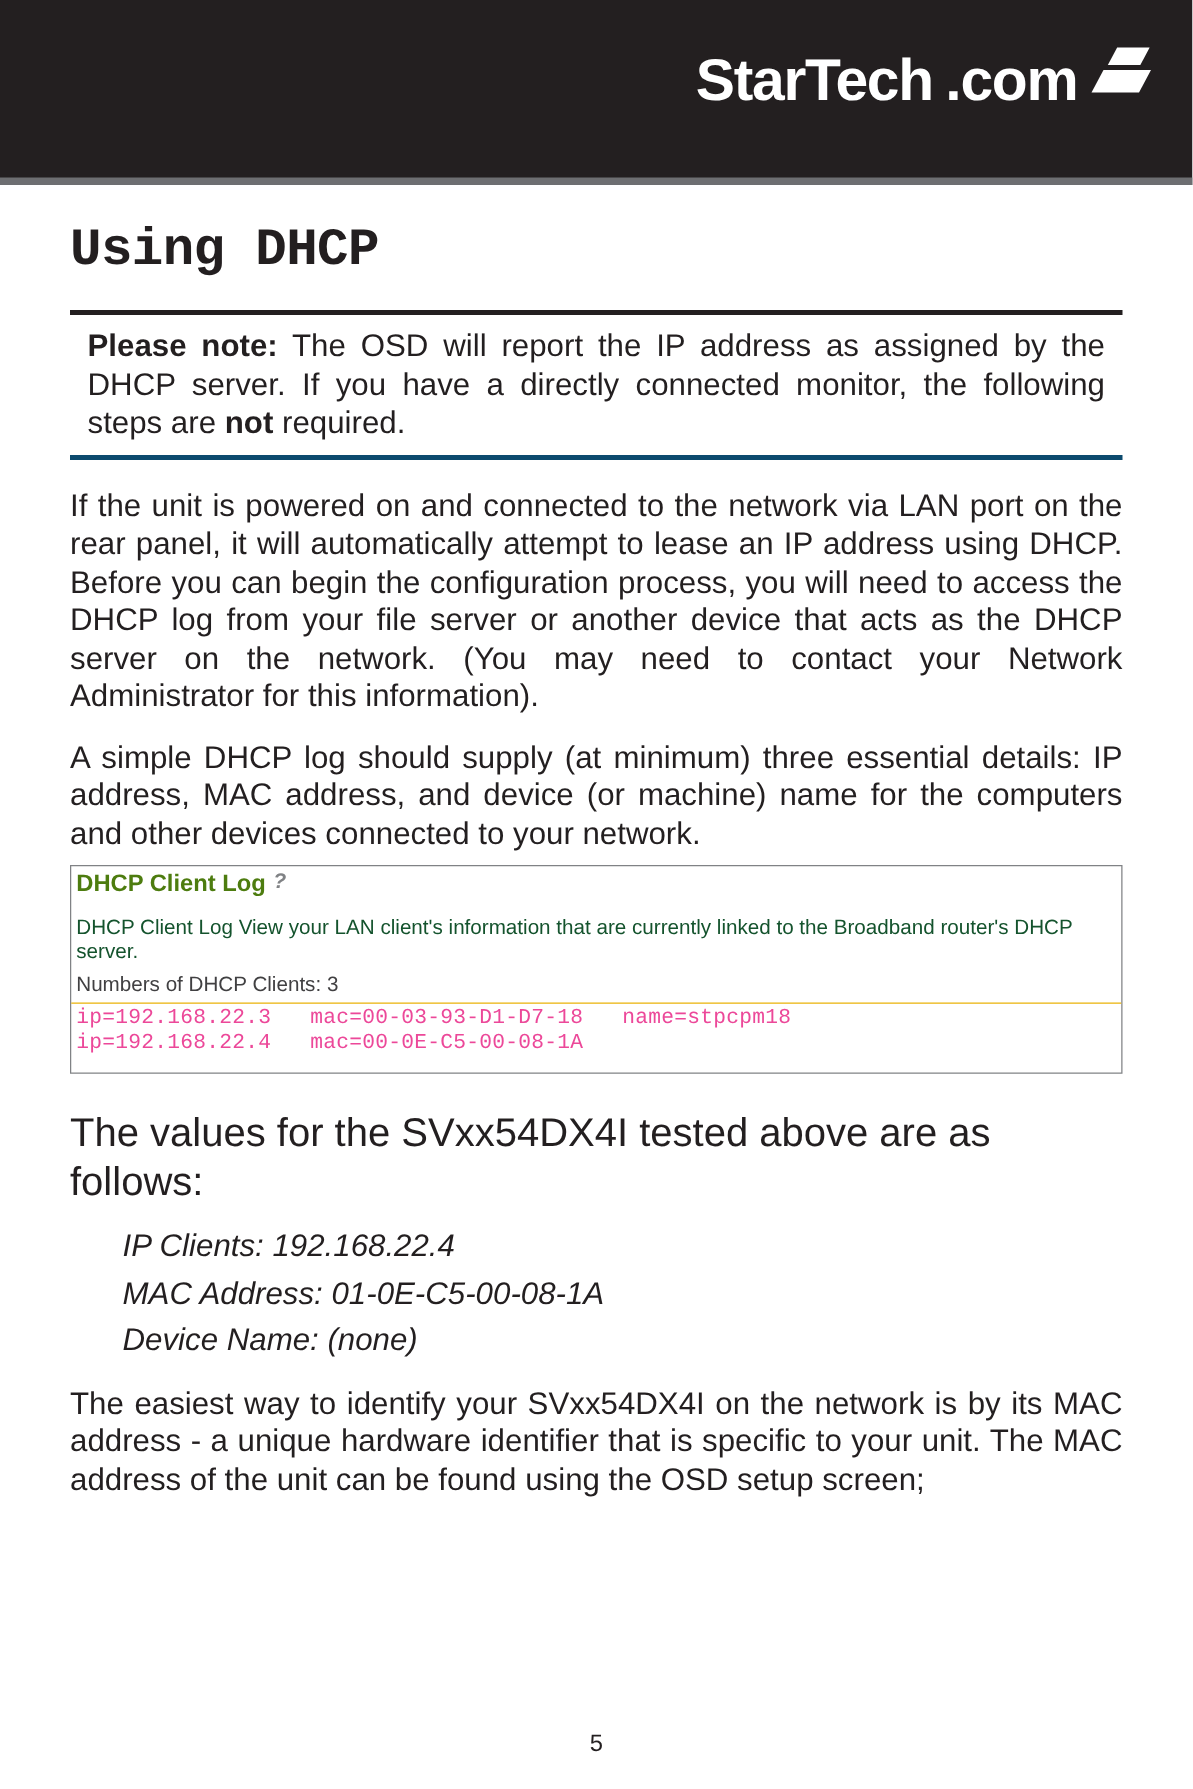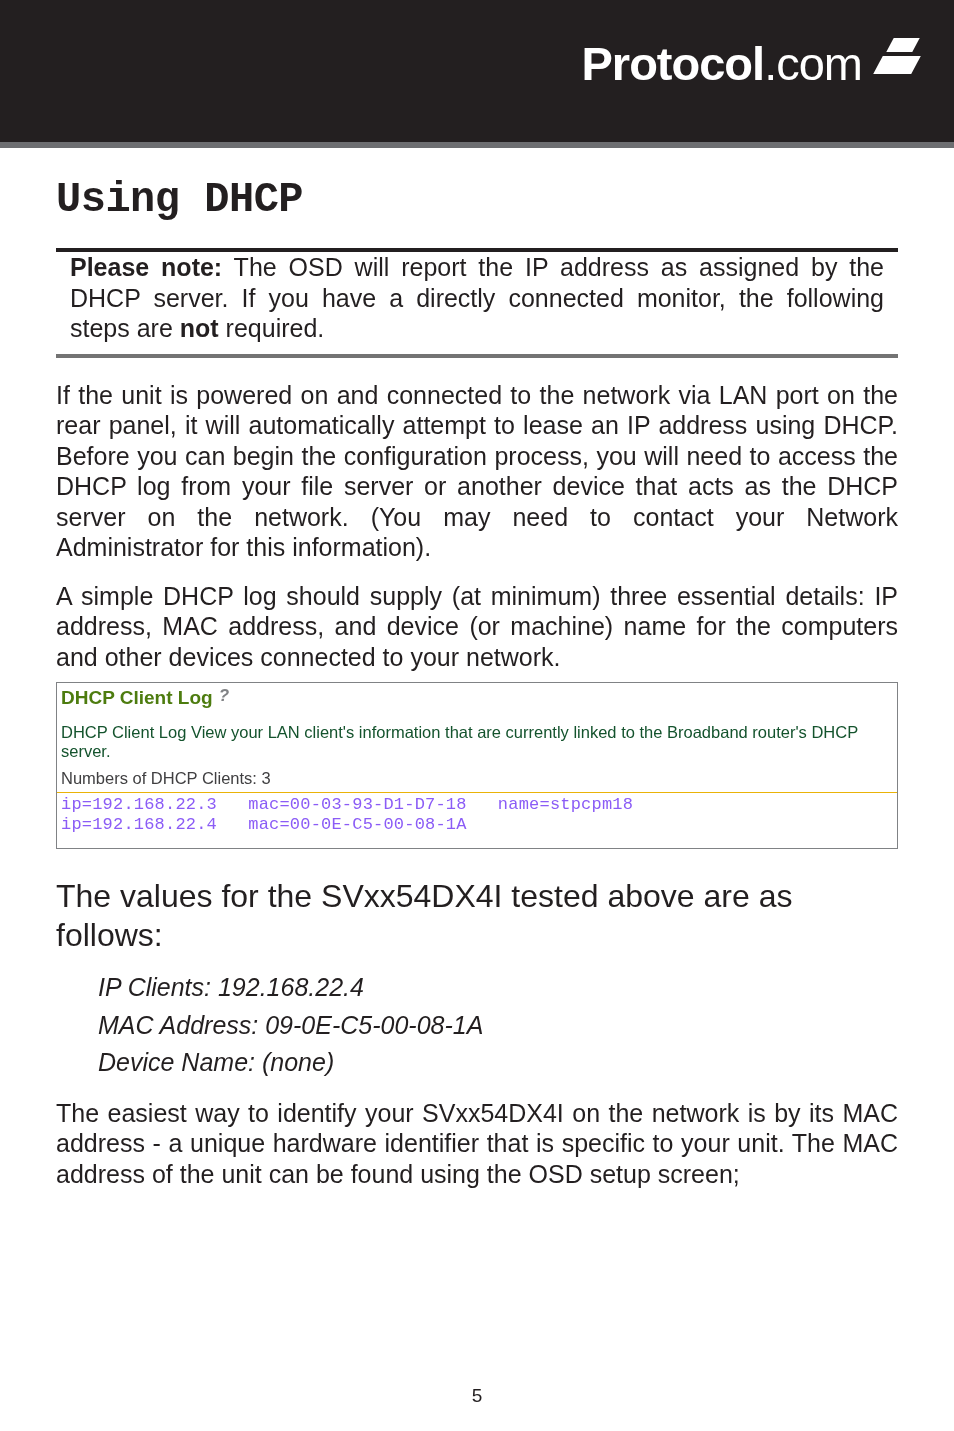--- a/index.html
+++ b/index.html
@@ -27,21 +27,21 @@
     align-items: flex-start;
   }
   .brand-text {
     font-family: Arial, Helvetica, sans-serif;
     font-weight: 700;
     color: #fff;
     font-size: 47px;
     letter-spacing: -1px;
     line-height: 1;
   }
-  .brand-text .thin { font-weight: 400; }
+  .brand-text .thin { font-weight: 700; margin-left: 10px; }
   .brand-mark {
     display: inline-flex;
     flex-direction: column;
     margin-left: 6px;
     margin-top: -2px;
   }
   .brand-mark .paral {
     width: 38px;
     height: 18px;
     background: #fff;
@@ -79,22 +79,22 @@
   p.body {
     font-size: 25px;
     line-height: 1.22;
     margin-bottom: 18px;
     text-align: justify;
   }
   p.body.last { margin-bottom: 10px; }
 
   .note-box {
     border-top: 4px solid #231f20;
-    border-bottom: 4px solid #737373;
-    padding: 0 0 10px 0;
+    border-bottom: 4px solid #0c4a6e;
+    padding: 10px 0 10px 0;
     margin: 6px 0 22px 0;
   }
   .note-box p {
     font-size: 25px;
     line-height: 1.22;
     text-align: justify;
     padding: 0 14px;
   }
   .note-box strong { font-weight: 700; }
 
@@ -143,21 +143,21 @@
     color: #414042;
     padding: 2px 6px 4px 4px;
     border-bottom: 1px solid #eab308;
   }
   .log-rows {
     padding: 2px 4px 14px 4px;
   }
   .log-row {
     font-family: "Courier New", monospace;
     font-size: 17px;
-    color: #8b5cf6;
+    color: #ec4899;
     white-space: pre;
     line-height: 1.15;
     letter-spacing: 0.2px;
   }
 
   .after-log {
     font-size: 32px;
     line-height: 1.22;
     margin-bottom: 14px;
   }
@@ -181,21 +181,21 @@
     font-size: 19px;
     color: #231f20;
   }
 </style>
 </head>
 <body>
 
 <div class="header-band">
   <div class="brand-logo">
     <span class="brand-text">
-      <span>Protocol</span><span class="thin">.com</span>
+      <span>StarTech</span><span class="thin">.com</span>
     </span>
     <span class="brand-mark">
       <span class="paral upper"></span>
       <span class="paral"></span>
     </span>
   </div>
   <div class="header-rule"></div>
 </div>
 
 <div class="page">
@@ -223,21 +223,21 @@
     <div class="log-rows">
       <div class="log-row">ip=192.168.22.3   mac=00-03-93-D1-D7-18   name=stpcpm18</div>
       <div class="log-row">ip=192.168.22.4   mac=00-0E-C5-00-08-1A</div>
     </div>
   </div>
 
   <p class="after-log">The values for the SVxx54DX4I tested above are as follows:</p>
 
   <div class="indent-block">
     <p>IP Clients: 192.168.22.4</p>
-    <p>MAC Address: 09-0E-C5-00-08-1A</p>
+    <p>MAC Address: 01-0E-C5-00-08-1A</p>
     <p>Device Name: (none)</p>
   </div>
 
   <p class="body">The easiest way to identify your SVxx54DX4I on the network is by its MAC address -  a unique hardware identifier that is specific to your unit. The MAC address of the unit can be found using the OSD setup screen;</p>
 
 </div>
 
 <div class="page-number">5</div>
 
 </body></html>

